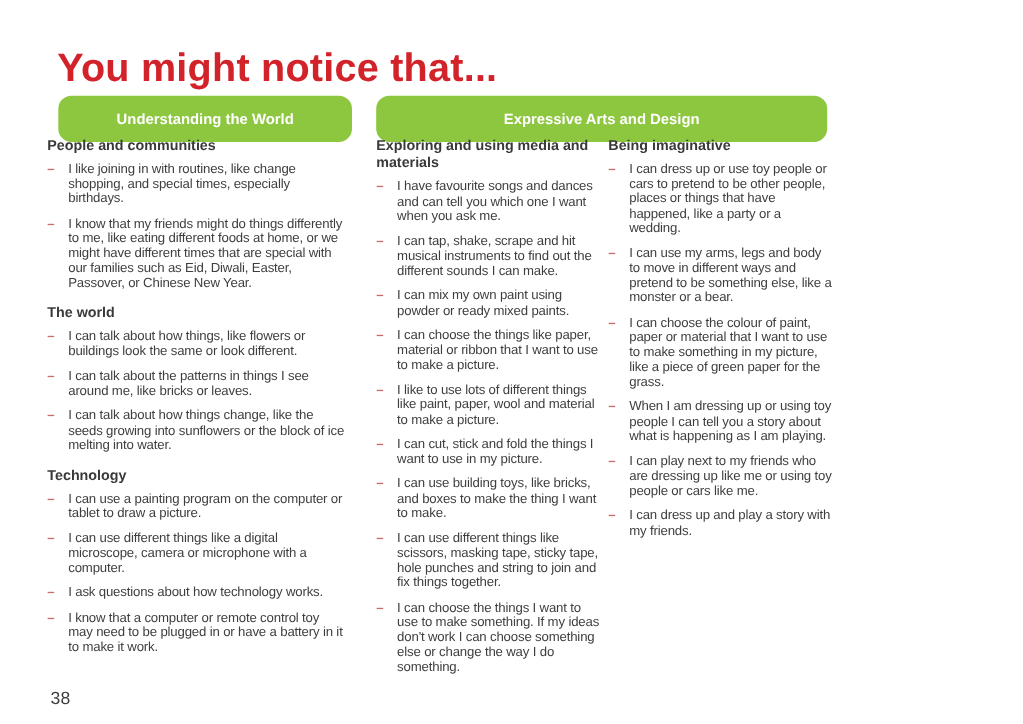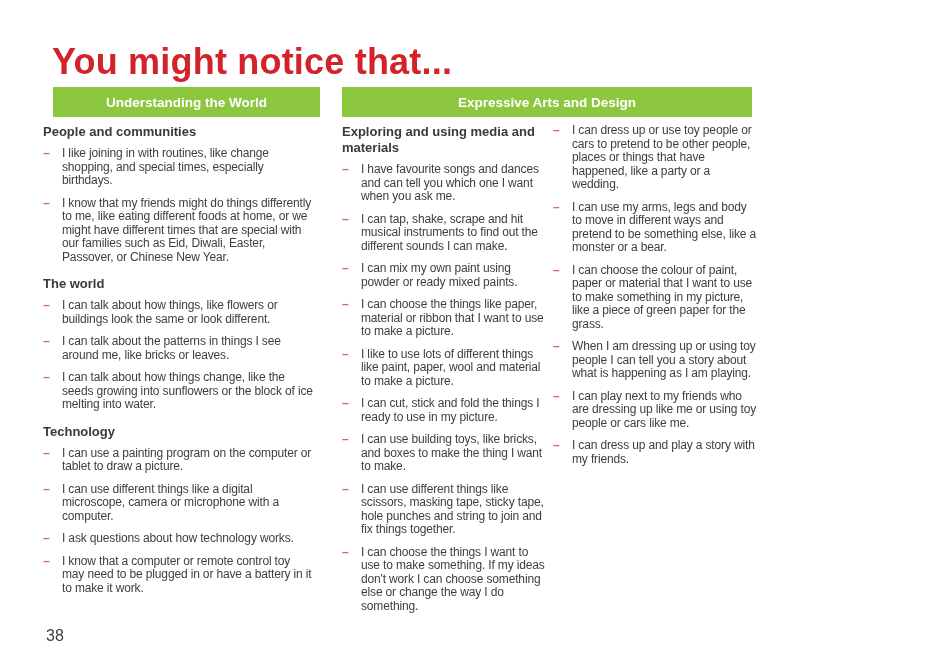--- a/index.html
+++ b/index.html
@@ -21,23 +21,23 @@
     top: 41px;
     font-size: 36px;
     font-weight: bold;
     letter-spacing: 0.2px;
     color: #d2232a;
     white-space: nowrap;
   }
   .pill-button {
     position: absolute;
     top: 87px;
-    height: 30px;
+    height: 42px;
     background: #8dc63f;
-    border-radius: 0;
+    border-radius: 12px;
     display: flex;
     align-items: center;
     justify-content: center;
     color: #ffffff;
     font-weight: bold;
     font-size: 13.5px;
   }
   .btn-left  { left: 53px;  width: 267px; }
   .btn-right { left: 342px; width: 410px; }
   .col {
@@ -158,38 +158,39 @@
         <div class="item">
           <span class="dash">–</span>
           <span class="item-text">I can choose the things like paper, material or ribbon that I want to use to make a picture.</span>
         </div>
         <div class="item">
           <span class="dash">–</span>
           <span class="item-text">I like to use lots of different things like paint, paper, wool and material to make a picture.</span>
         </div>
         <div class="item">
           <span class="dash">–</span>
-          <span class="item-text">I can cut, stick and fold the things I ready to use in my picture.</span>
+          <span class="item-text">I can cut, stick and fold the things I want to use in my picture.</span>
         </div>
         <div class="item">
           <span class="dash">–</span>
           <span class="item-text">I can use building toys, like bricks, and boxes to make the thing I want to make.</span>
         </div>
         <div class="item">
           <span class="dash">–</span>
           <span class="item-text">I can use different things like scissors, masking tape, sticky tape, hole punches and string to join and fix things together.</span>
         </div>
         <div class="item">
           <span class="dash">–</span>
           <span class="item-text">I can choose the things I want to use to make something. If my ideas don't work I can choose something else or change the way I do something.</span>
         </div>
       </div>
     </div>
   <div class="col col-3">
       <div class="section">
+        <div class="section-heading">Being imaginative</div>
         <div class="item">
           <span class="dash">–</span>
           <span class="item-text">I can dress up or use toy people or cars to pretend to be other people, places or things that have happened, like a party or a wedding.</span>
         </div>
         <div class="item">
           <span class="dash">–</span>
           <span class="item-text">I can use my arms, legs and body to move in different ways and pretend to be something else, like a monster or a bear.</span>
         </div>
         <div class="item">
           <span class="dash">–</span>

